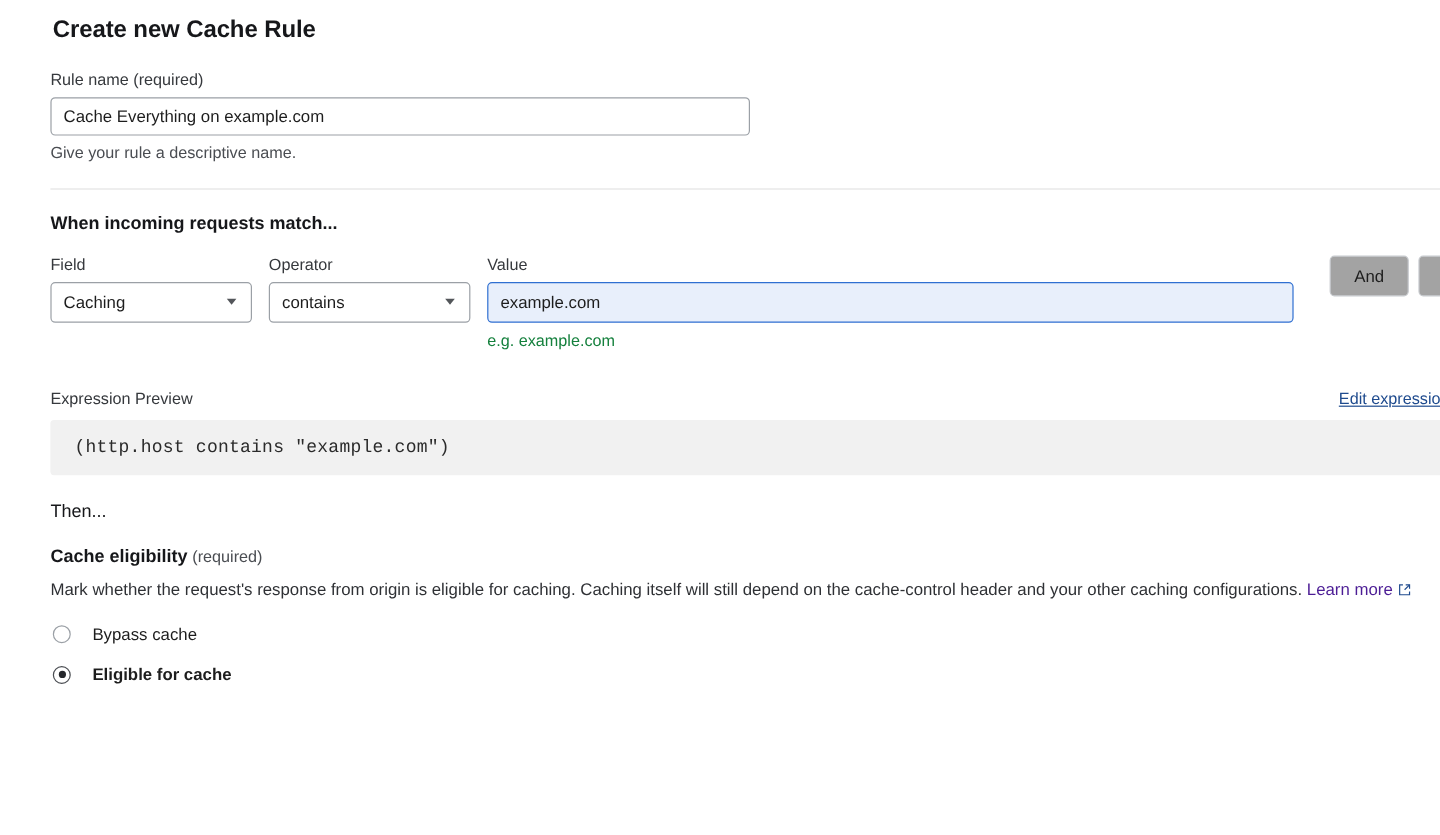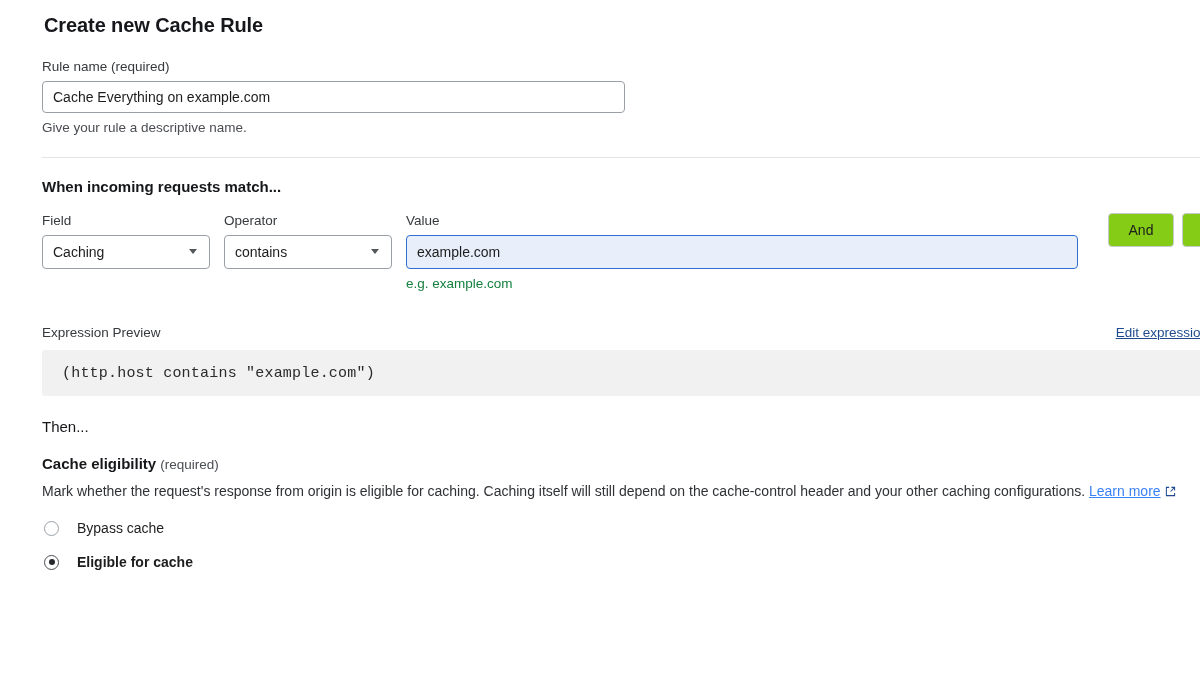--- a/index.html
+++ b/index.html
@@ -126,21 +126,21 @@
     font-size: 13.5px;
     color: #15803d;
     margin-top: 7px;
     margin-left: 0;
   }
   .pill-btn {
     height: 34px;
     min-width: 66px;
     border: 1px solid #c6c9cd;
     border-radius: 4px;
-    background: #84cc16;
+    background: #a3a3a3;
     color: #1d1d1d;
     font-size: 14px;
     font-family: "Liberation Sans", sans-serif;
     cursor: pointer;
   }
   .expr-row {
     display: flex;
     align-items: baseline;
     justify-content: space-between;
     margin-top: 34px;
@@ -189,22 +189,21 @@
     margin-left: 4px;
   }
   .desc {
     margin-top: 9px;
     font-size: 14px;
     line-height: 21px;
     color: #2f3135;
     width: 1166px;
   }
   .learn-link {
-    color: #3b82f6;
-    text-decoration: underline;
+    color: #4c1d95;
     cursor: pointer;
   }
   .ext-icon {
     display: inline-block;
     width: 11px;
     height: 11px;
     margin-left: 4px;
     position: relative;
     top: 1px;
   }

